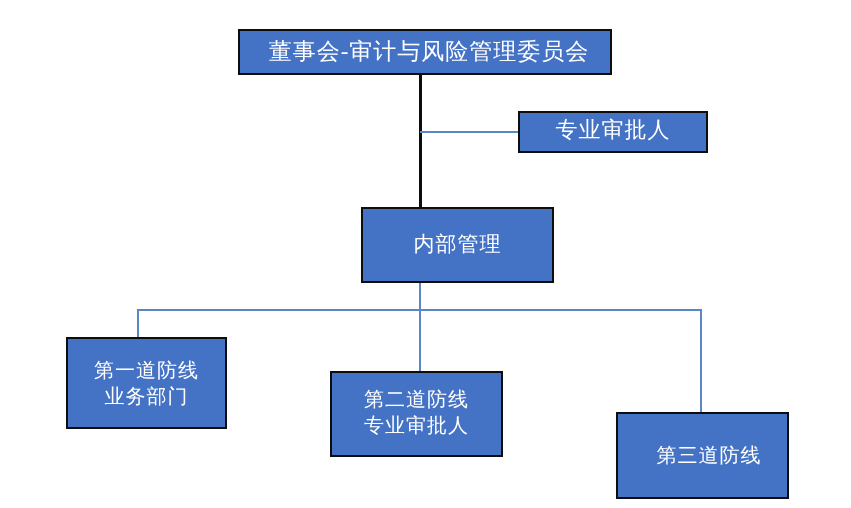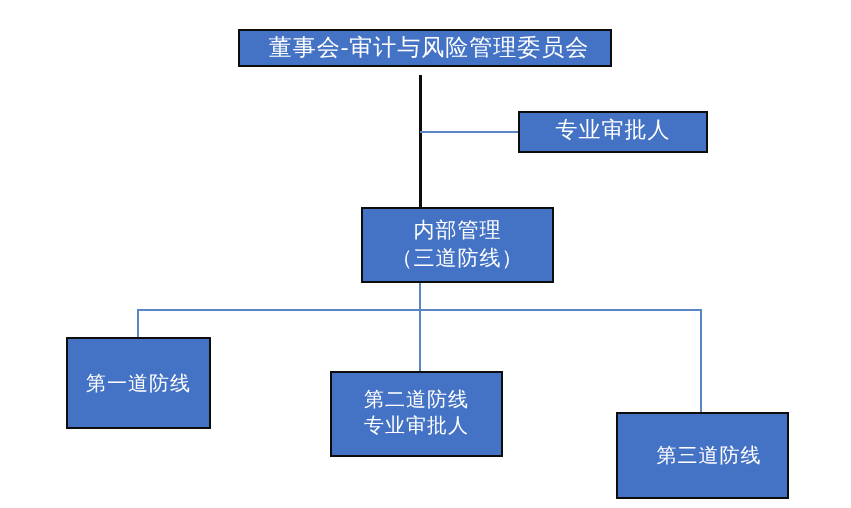--- a/index.html
+++ b/index.html
@@ -34,39 +34,39 @@
     z-index: 3;
     font-weight: 400;
   }
   .node .line {
     display: block;
     white-space: nowrap;
   }
   
   #node-board {
     left: 238px;  top: 29px;
-    width: 374px; height: 38px;
+    width: 374px; height: 46px;
     font-size: 23px;
     padding-left: 8px;
   }
   #node-approver {
     left: 518px;  top: 111px;
     width: 190px; height: 42px;
     font-size: 22px;
     font-family: Liberation Mono, monospace;
   }
   #node-internal {
     left: 320px;  top: 207px;
     width: 193px; height: 76px;
     font-size: 21px;
     margin-left: 41px;
   }
   #node-line1 {
     left: 66px;   top: 337px;
-    width: 145px; height: 92px;
+    width: 161px; height: 92px;
     font-size: 20px;
   }
   #node-line2 {
     left: 330px;  top: 371px;
     width: 173px; height: 86px;
     font-size: 20px;
     font-family: Liberation Mono, monospace;
   }
   #node-line3 {
     left: 616px;  top: 412px;
@@ -138,25 +138,25 @@
   <div class="node" id="node-board">
     <span class="line">董事会-审计与风险管理委员会</span>
   </div>
 
   <div class="node" id="node-approver">
     <span class="line">专业审批人</span>
   </div>
 
   <div class="node" id="node-internal">
     <span class="line">内部管理</span>
-    <span class="line">（三道防线）</span>
   </div>
 
   <div class="node" id="node-line1">
     <span class="line">第一道防线</span>
+    <span class="line">业务部门</span>
   </div>
 
   <div class="node" id="node-line2">
     <span class="line">第二道防线</span>
     <span class="line">专业审批人</span>
   </div>
 
   <div class="node" id="node-line3">
     <span class="line">第三道防线</span>
   </div>

